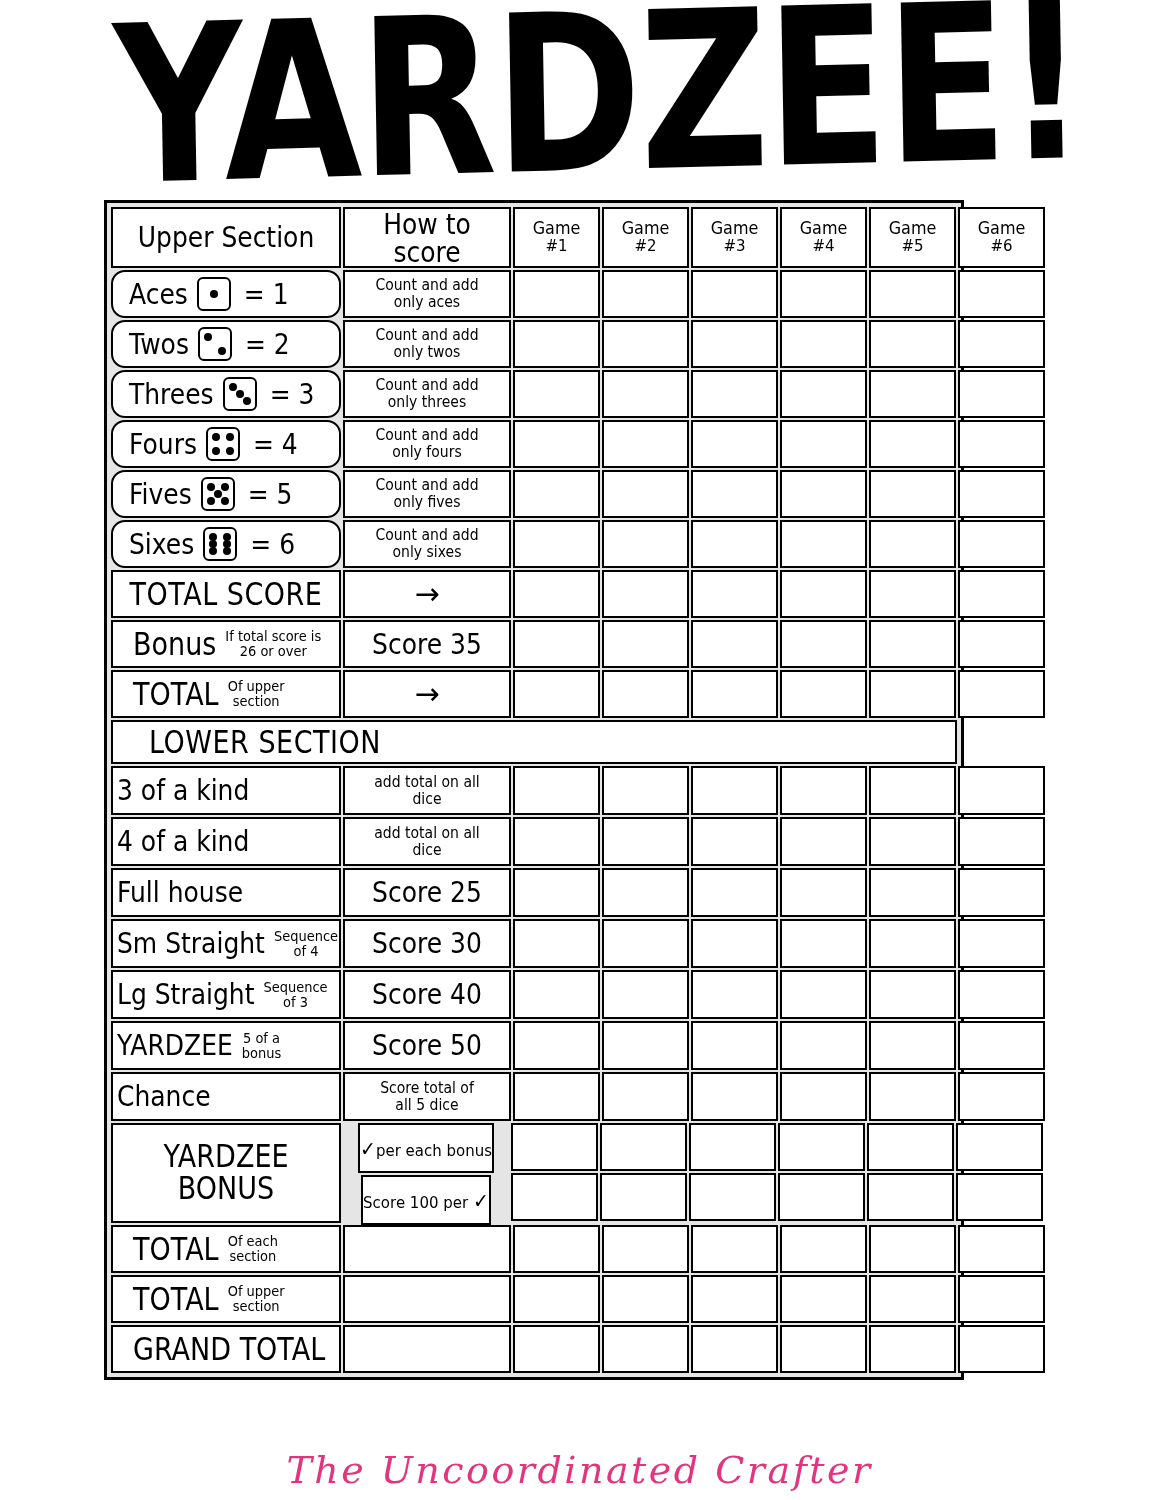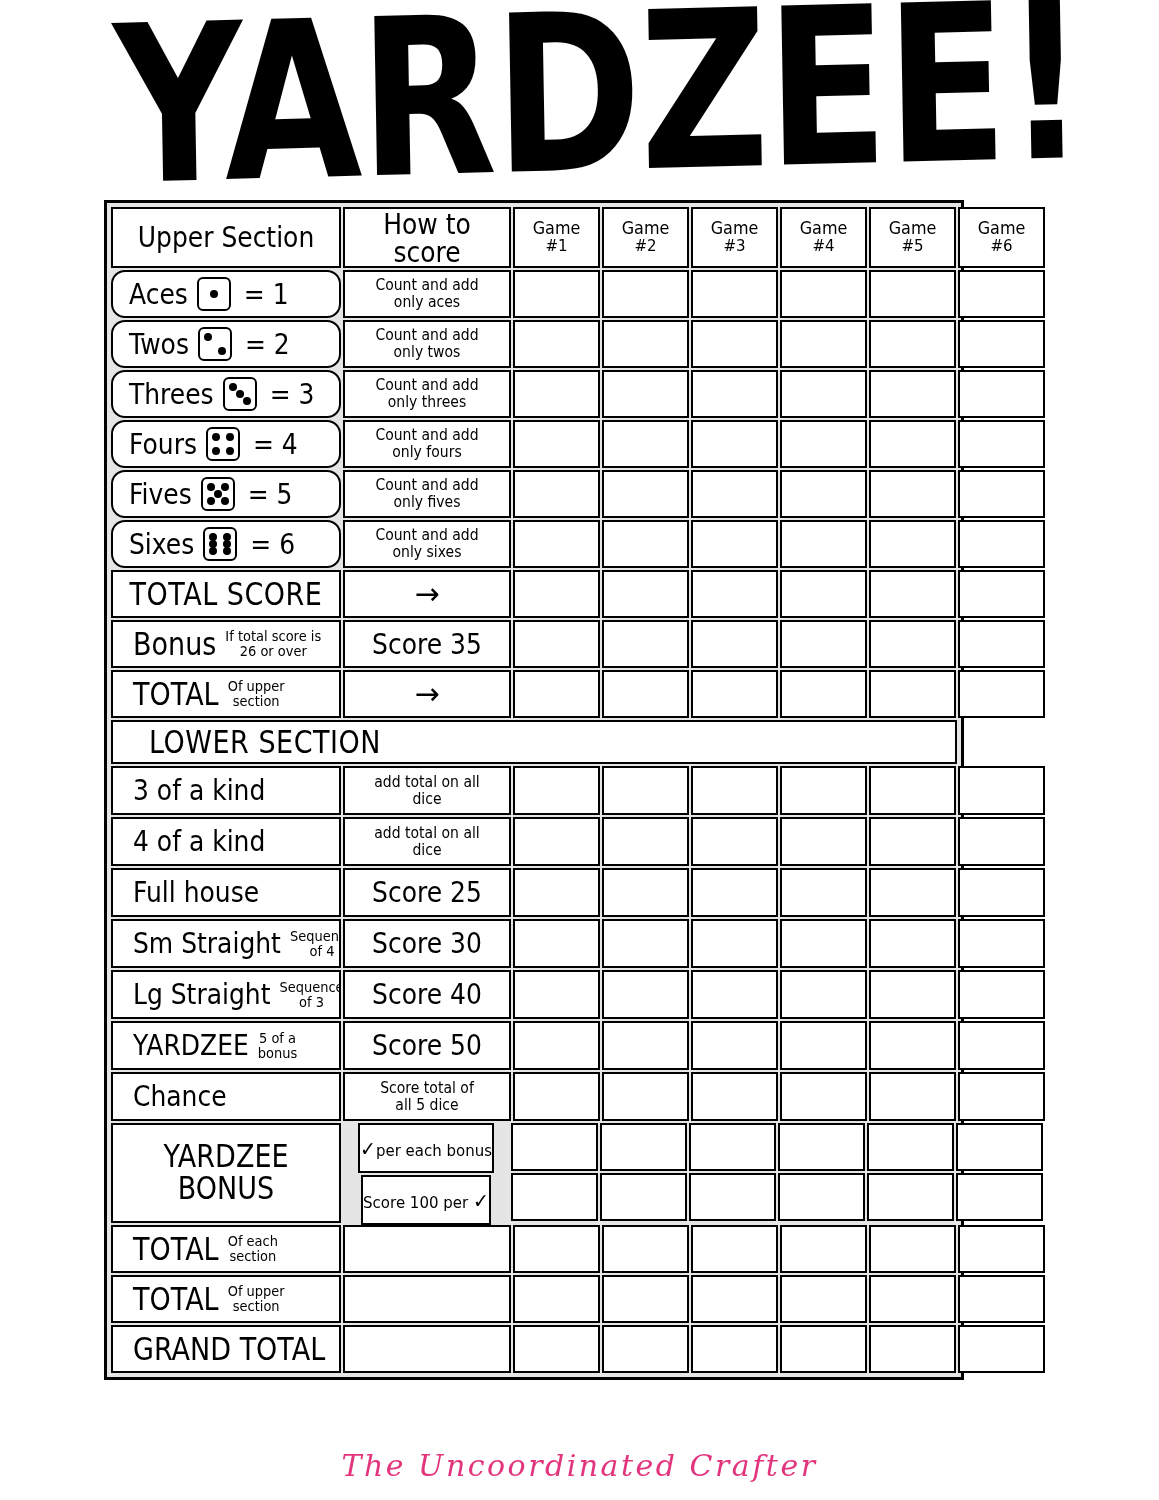--- a/index.html
+++ b/index.html
@@ -185,21 +185,21 @@
   .banner-txt {
     font-size: 27px;
     transform: scaleY(1.15);
     letter-spacing: 0.5px;
   }
 
   
   .lrow { height: 51px; }
   .low-label {
     justify-content: flex-start;
-    padding-left: 20px;
+    padding-left: 4px;
   }
   .low-name {
     font-size: 25px;
     transform: scaleY(1.14);
     white-space: nowrap;
   }
 
   
   .bonus-row { height: 102px; }
   .bonus-label {
@@ -235,21 +235,21 @@
 
   
   #footer {
     position: absolute;
     left: 0;
     top: 1448px;
     width: 100%;
     text-align: center;
   }
   #footer-text {
-    font-size: 30px;
+    font-size: 38px;
     font-style: italic;
     letter-spacing: 2.5px;
     font-family: "DejaVu Serif", serif;
   }
 </style>
 </head>
 <body>
 
 <div id="title-wrap">
   <div id="title">YARDZEE!</div>

